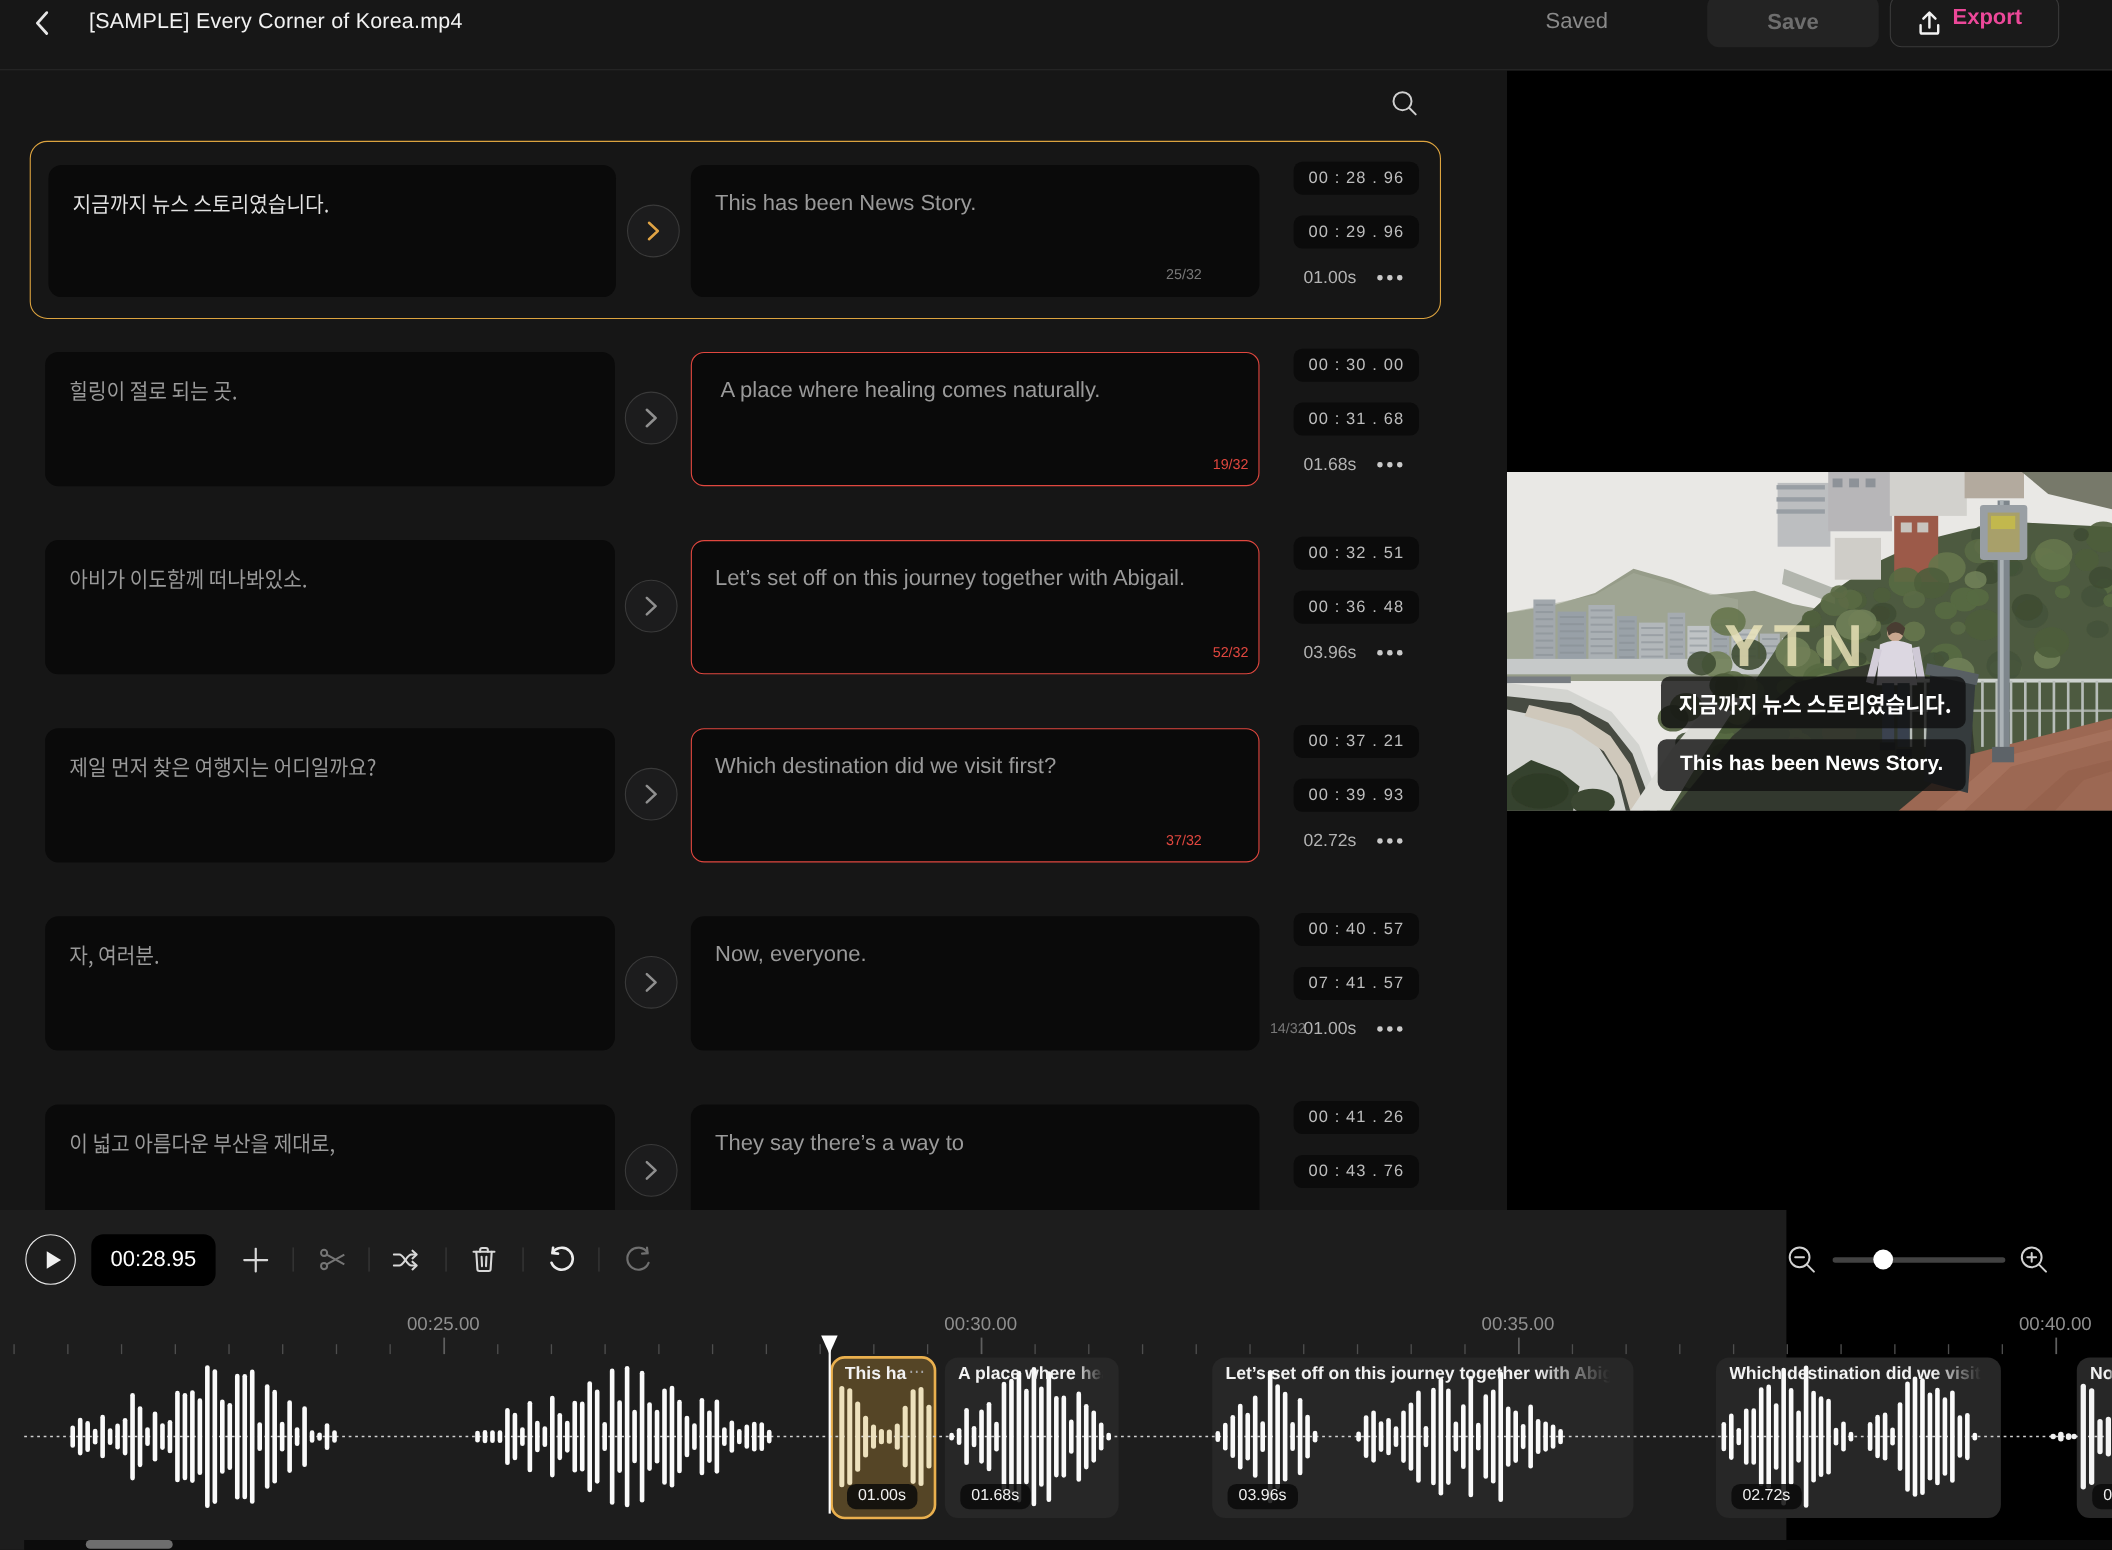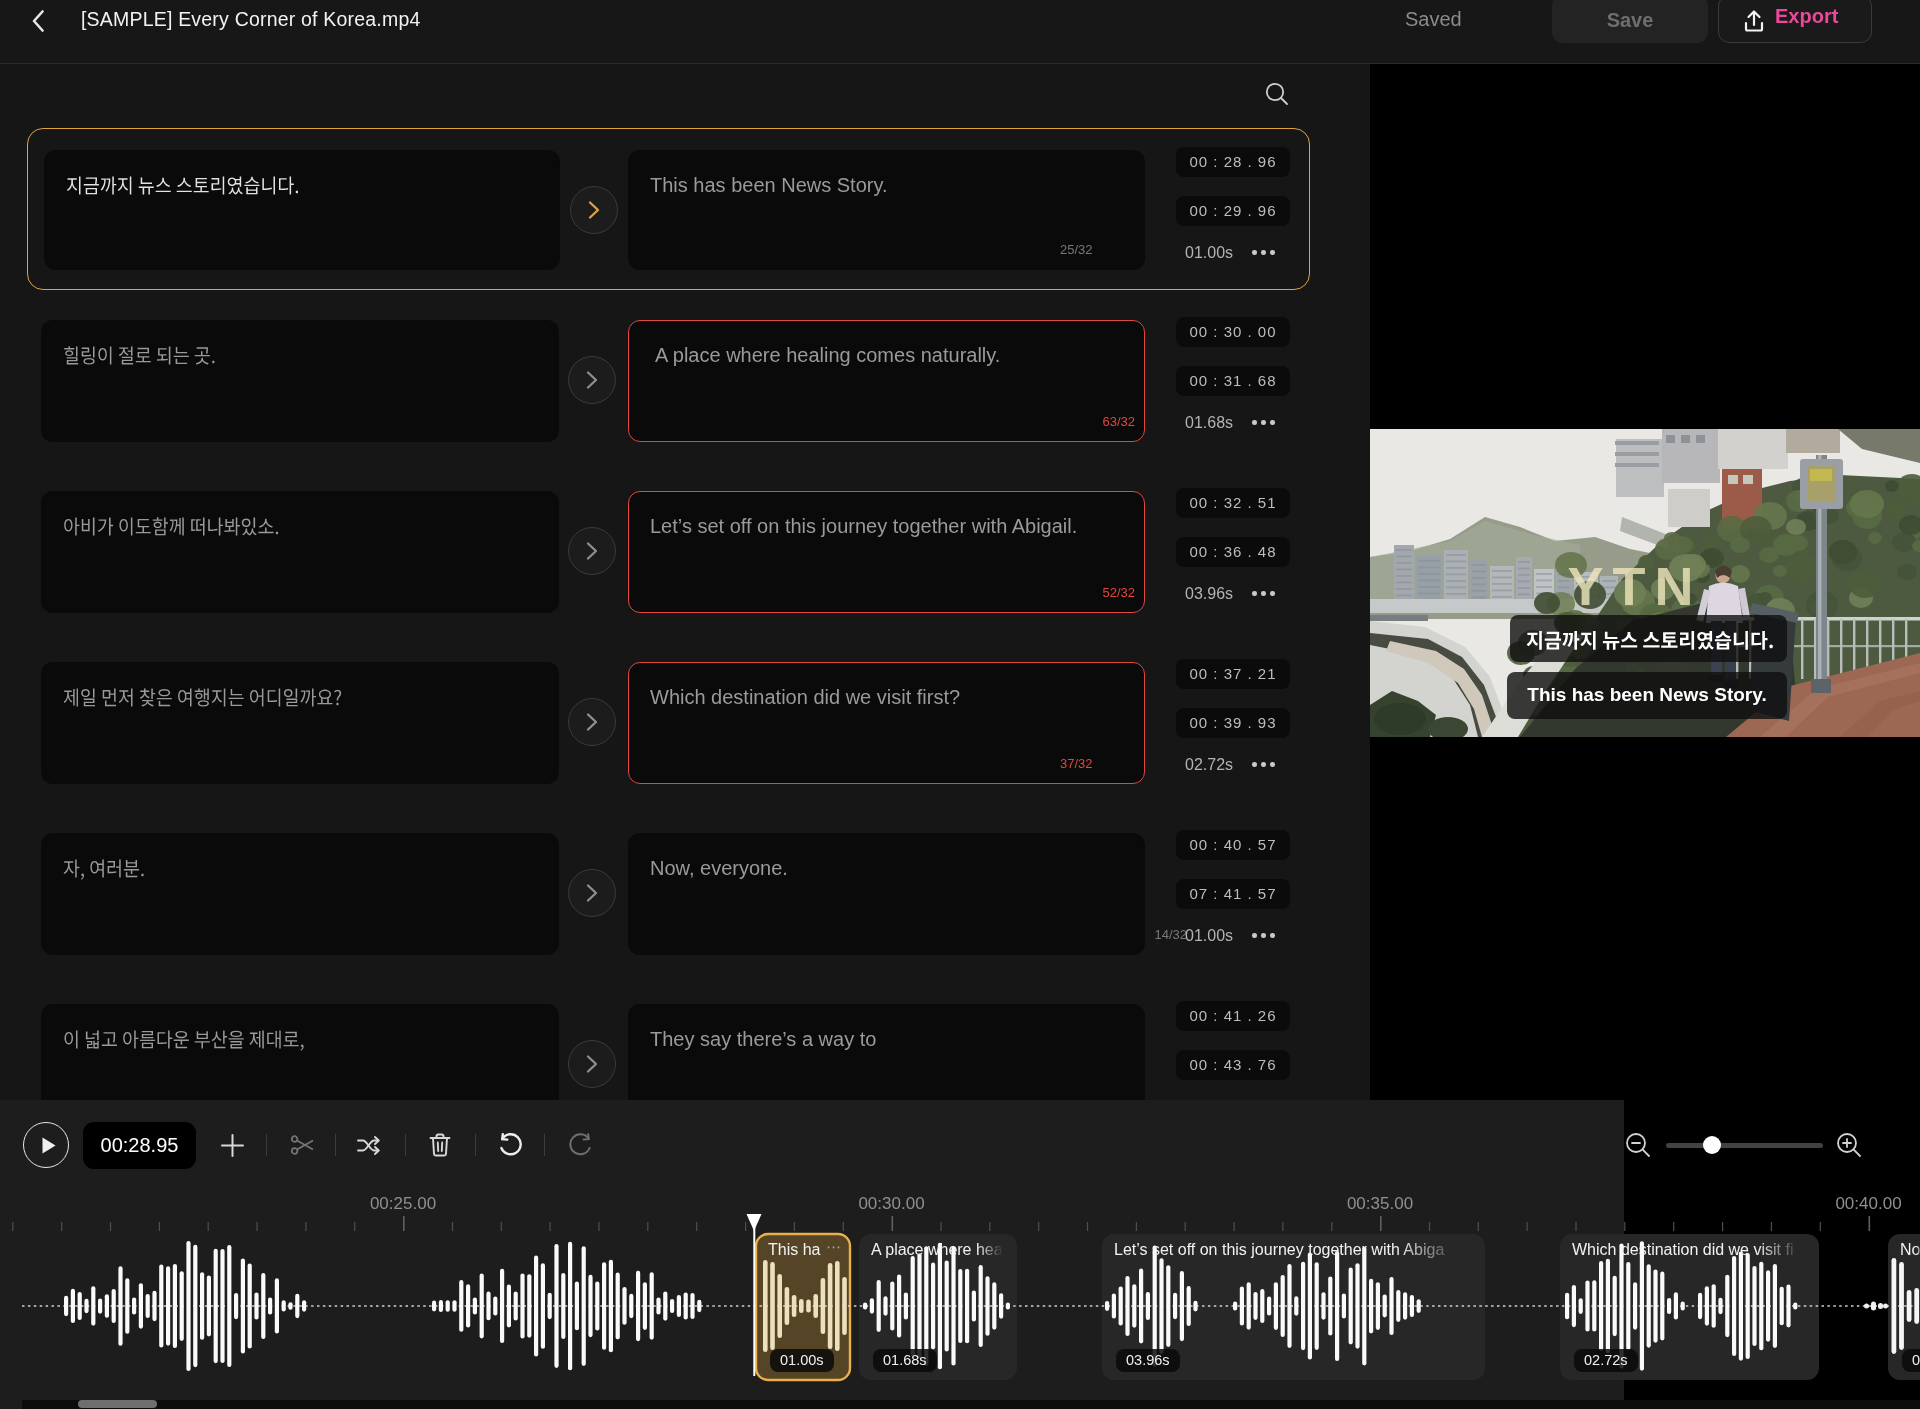--- a/index.html
+++ b/index.html
@@ -11,21 +11,21 @@
 #timeline{position:absolute;left:0;top:1100px;width:1624px;height:309px;background:#1d1d1d;z-index:20}
 .kbox{position:absolute;background:#0a0a0a;border-radius:12px}
 .tsbox{position:absolute;width:114px;height:30px;background:#0b0b0b;border-radius:8px;color:#bdbdbd;font-size:15px;text-align:center;line-height:30px;letter-spacing:1px}
 .dur{position:absolute;color:#b3b3b3;font-size:16px}
 .dots{position:absolute;display:flex;gap:4.5px;align-items:center}
 .dots i{width:4.5px;height:4.5px;border-radius:50%;background:#c9c9c9;display:block}
 .etext{position:absolute;color:#9a9a9a;font-size:20px}
 .cnt{position:absolute;font-size:13px;color:#787878}
 .circ{position:absolute;width:48px;height:48px;border-radius:50%;border:1.4px solid #3a3a3a;background:#1c1c1d}
 .circ svg{position:absolute;left:50%;top:50%;transform:translate(-50%,-50%)}
-.cliplabel{position:absolute;overflow:hidden;white-space:nowrap;font-size:16px;font-weight:normal;color:#f2f2f2;height:22px;-webkit-mask-image:linear-gradient(90deg,#000 78%,transparent 97%);mask-image:linear-gradient(90deg,#000 78%,transparent 97%)}
+.cliplabel{position:absolute;overflow:hidden;white-space:nowrap;font-size:16px;font-weight:bold;color:#f2f2f2;height:22px;-webkit-mask-image:linear-gradient(90deg,#000 78%,transparent 97%);mask-image:linear-gradient(90deg,#000 78%,transparent 97%)}
 .chip{position:absolute;height:23px;background:rgba(10,10,10,.85);border-radius:8px;color:#f0f0f0;font-size:14.5px;line-height:23px;padding:0 10px}
 </style></head><body>
 <div id="page">
 <div id="topbar">
 <svg class="abs" style="left:32px;top:10px" width="12" height="22" viewBox="0 0 12 22">
         <path d="M10.5 1.5 L2 11 L10.5 20.5" stroke="#e6e6e6" stroke-width="2.6" fill="none" stroke-linecap="round" stroke-linejoin="round"></path>
       </svg>
 <div class="abs" style="left:81px;top:8px;font-size:19.5px;font-weight:normal;color:#f2f2f2;letter-spacing:.2px">[SAMPLE] Every Corner of Korea.mp4</div>
 <div class="abs" style="left:1405px;top:8px;font-size:20px;color:#8b8b8b">Saved</div>
 <div class="abs" style="left:1552px;top:-5px;width:156px;height:48px;background:#232323;border-radius:11px;color:#6e6e6e;font-weight:bold;font-size:20px;text-align:center;line-height:51px">Save</div>
@@ -67,21 +67,21 @@
 <svg style="position:absolute;left:63px;top:281px;overflow:visible" width="155" height="24">
         <path transform="translate(0,18)" d="M13.0 -16.6H14.5V-6.6H13.0ZM3.8 -5.7H14.5V-1.7H5.3V0.4H3.8V-2.9H13.0V-4.4H3.8ZM3.8 0.1H15.1V1.4H3.8ZM1.2 -14.9H11.3V-13.6H1.2ZM6.2 -12.8Q8.1 -12.8 9.2 -12.0Q10.3 -11.2 10.3 -9.8Q10.3 -8.5 9.2 -7.7Q8.1 -6.9 6.2 -6.9Q4.4 -6.9 3.3 -7.7Q2.2 -8.5 2.2 -9.8Q2.2 -11.2 3.3 -12.0Q4.4 -12.8 6.2 -12.8ZM6.2 -11.6Q5.0 -11.6 4.3 -11.1Q3.6 -10.6 3.6 -9.8Q3.6 -9.0 4.3 -8.5Q5.0 -8.1 6.2 -8.1Q7.4 -8.1 8.1 -8.5Q8.8 -9.0 8.8 -9.8Q8.8 -10.6 8.1 -11.1Q7.4 -11.6 6.2 -11.6ZM5.5 -16.7H7.0V-14.2H5.5Z M30.0 -16.5H31.5V-5.4H30.0ZM18.7 -7.9H20.0Q21.6 -7.9 22.9 -7.9Q24.2 -8.0 25.4 -8.1Q26.6 -8.2 28.0 -8.4L28.1 -7.1Q26.8 -6.9 25.5 -6.7Q24.2 -6.6 22.9 -6.5Q21.6 -6.5 20.0 -6.5H18.7ZM18.7 -15.4H26.2V-10.4H20.2V-7.1H18.7V-11.7H24.7V-14.0H18.7ZM26.0 -5.0Q28.6 -5.0 30.1 -4.2Q31.6 -3.3 31.6 -1.8Q31.6 -0.2 30.1 0.7Q28.6 1.5 26.0 1.5Q23.4 1.5 21.9 0.7Q20.4 -0.2 20.4 -1.8Q20.4 -3.3 21.9 -4.2Q23.4 -5.0 26.0 -5.0ZM26.0 -3.7Q24.7 -3.7 23.8 -3.5Q22.9 -3.2 22.4 -2.8Q21.9 -2.4 21.9 -1.8Q21.9 -1.1 22.4 -0.7Q22.9 -0.3 23.8 -0.0Q24.7 0.2 26.0 0.2Q27.3 0.2 28.2 -0.0Q29.1 -0.3 29.6 -0.7Q30.1 -1.1 30.1 -1.8Q30.1 -2.4 29.6 -2.8Q29.1 -3.2 28.2 -3.5Q27.3 -3.7 26.0 -3.7Z M46.9 -16.5H48.4V1.6H46.9ZM39.6 -15.1Q40.8 -15.1 41.8 -14.4Q42.8 -13.6 43.3 -12.2Q43.8 -10.8 43.8 -8.8Q43.8 -6.9 43.3 -5.5Q42.8 -4.1 41.8 -3.3Q40.8 -2.5 39.6 -2.5Q38.4 -2.5 37.4 -3.3Q36.5 -4.1 35.9 -5.5Q35.4 -6.9 35.4 -8.8Q35.4 -10.8 35.9 -12.2Q36.5 -13.6 37.4 -14.4Q38.4 -15.1 39.6 -15.1ZM39.6 -13.7Q38.8 -13.7 38.2 -13.1Q37.6 -12.5 37.2 -11.4Q36.9 -10.3 36.9 -8.8Q36.9 -7.4 37.2 -6.3Q37.6 -5.2 38.2 -4.6Q38.8 -4.0 39.6 -4.0Q40.4 -4.0 41.0 -4.6Q41.7 -5.2 42.0 -6.3Q42.4 -7.4 42.4 -8.8Q42.4 -10.3 42.0 -11.4Q41.7 -12.5 41.0 -13.1Q40.4 -13.7 39.6 -13.7Z M64.7 -12.5H69.0V-11.2H64.7ZM60.0 -15.0H61.3V-13.8Q61.3 -12.3 60.7 -10.9Q60.1 -9.6 59.1 -8.5Q58.0 -7.5 56.6 -7.0L55.9 -8.3Q56.8 -8.6 57.6 -9.2Q58.3 -9.8 58.9 -10.5Q59.4 -11.2 59.7 -12.1Q60.0 -12.9 60.0 -13.8ZM60.3 -15.0H61.6V-13.8Q61.6 -12.7 62.1 -11.7Q62.6 -10.7 63.5 -9.9Q64.4 -9.1 65.6 -8.7L64.9 -7.4Q63.5 -7.9 62.5 -8.9Q61.4 -9.8 60.9 -11.1Q60.3 -12.3 60.3 -13.8ZM56.3 -15.6H65.2V-14.2H56.3ZM68.0 -16.5H69.5V-7.2H68.0ZM58.8 -6.3H69.5V-1.9H60.3V0.9H58.8V-3.2H68.0V-5.0H58.8ZM58.8 0.0H70.1V1.4H58.8Z M72.8 -2.1H87.8V-0.7H72.8ZM79.5 -5.9H81.0V-1.5H79.5ZM74.6 -15.2H86.0V-9.7H76.1V-6.1H74.6V-11.0H84.5V-13.8H74.6ZM74.6 -6.8H86.4V-5.4H74.6Z M95.1 -8.7H103.6V-7.4H95.1ZM98.5 -7.7H100.1V-3.5H98.5ZM95.1 -14.8H103.6V-13.5H96.6V-8.3H95.1ZM105.8 -16.5H107.4V1.6H105.8ZM94.1 -2.3 93.9 -3.7Q95.5 -3.7 97.4 -3.8Q99.2 -3.8 101.1 -3.9Q103.0 -4.0 104.7 -4.2L104.9 -3.0Q103.1 -2.7 101.2 -2.6Q99.3 -2.4 97.5 -2.4Q95.7 -2.3 94.1 -2.3Z M112.8 -11.1H124.1V-9.8H112.8ZM110.7 -7.3H125.8V-6.0H110.7ZM112.8 -15.9H114.3V-10.4H112.8ZM112.6 -0.2H124.2V1.1H112.6ZM112.6 -4.2H114.2V0.1H112.6Z M133.6 -15.7H144.3V-14.3H133.6ZM131.8 -8.1H146.8V-6.7H131.8ZM138.0 -11.7H139.5V-7.8H138.0ZM143.4 -15.7H144.9V-14.4Q144.9 -13.4 144.8 -12.1Q144.8 -10.9 144.5 -9.3L143.0 -9.5Q143.3 -11.1 143.3 -12.2Q143.4 -13.4 143.4 -14.4ZM138.5 -5.3H139.8V-4.5Q139.8 -3.3 139.3 -2.3Q138.8 -1.3 137.9 -0.5Q137.0 0.2 135.9 0.7Q134.7 1.3 133.4 1.5L132.9 0.2Q134.0 -0.0 135.0 -0.4Q136.0 -0.8 136.8 -1.4Q137.6 -2.1 138.0 -2.8Q138.5 -3.6 138.5 -4.5ZM138.7 -5.3H140.0V-4.5Q140.0 -3.6 140.4 -2.8Q140.9 -2.1 141.7 -1.4Q142.4 -0.8 143.5 -0.4Q144.5 -0.0 145.6 0.2L145.0 1.5Q143.7 1.3 142.6 0.7Q141.5 0.2 140.6 -0.5Q139.7 -1.3 139.2 -2.3Q138.7 -3.3 138.7 -4.5Z M150.3 0.3Q149.8 0.3 149.5 -0.1Q149.1 -0.5 149.1 -1.1Q149.1 -1.8 149.5 -2.1Q149.8 -2.5 150.3 -2.5Q150.9 -2.5 151.2 -2.1Q151.6 -1.8 151.6 -1.1Q151.6 -0.5 151.2 -0.1Q150.9 0.3 150.3 0.3Z" fill="#9a9a9a"></path>
       </svg>
 <div class="circ" style="left:568px;top:292px">
         <svg width="11" height="18" viewBox="0 0 11 18">
           <path d="M1.5 1.5 L9.5 9 L1.5 16.5" stroke="#8f8f8f" stroke-width="2.3" fill="none" stroke-linecap="round" stroke-linejoin="round"></path>
         </svg>
       </div>
 <div class="kbox" style="left:628px;top:256px;width:517px;border:1.2px solid #e0473f;height:122px"></div>
 <div class="etext" style="left:655px;top:280px">A place where healing comes naturally.</div>
-<div class="cnt" style="left:1060px;top:350px;width:75px;text-align:right;color:#e0473f">63/32</div>
+<div class="cnt" style="left:1060px;top:350px;width:75px;text-align:right;color:#e0473f">19/32</div>
 <div class="tsbox" style="left:1176px;top:253px">00 : 30 . 00</div>
 <div class="tsbox" style="left:1176px;top:302px">00 : 31 . 68</div>
 <div class="dur" style="left:1185px;top:350px">01.68s</div>
 <div class="dots" style="left:1252px;top:356px">
         <i></i>
         <i></i>
         <i></i>
       </div>
 <div class="kbox" style="left:41px;top:427px;width:518px;height:122px"></div>
 <svg style="position:absolute;left:63px;top:452px;overflow:visible" width="218" height="24">

